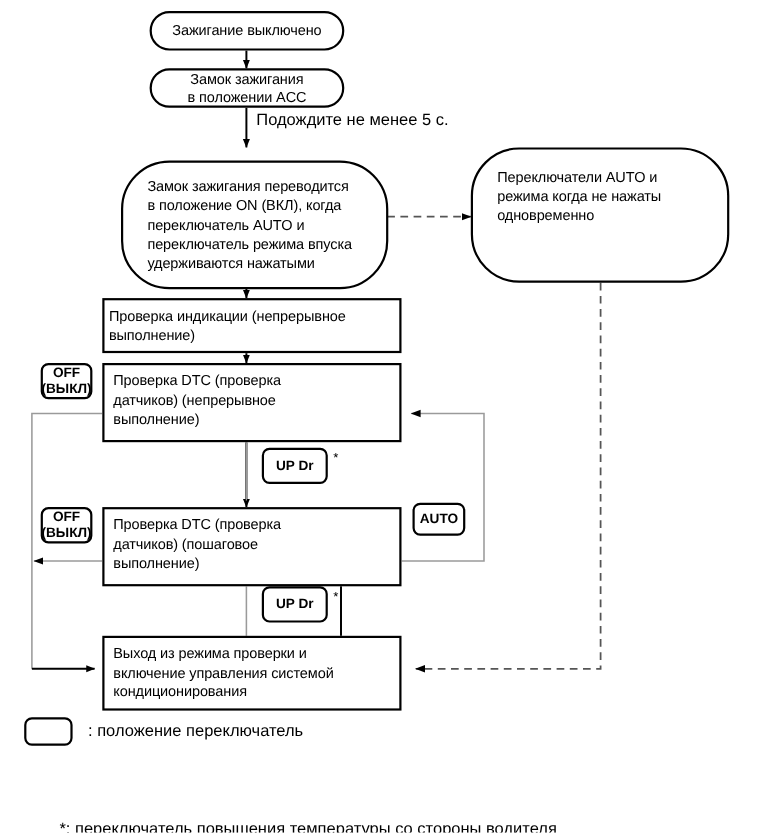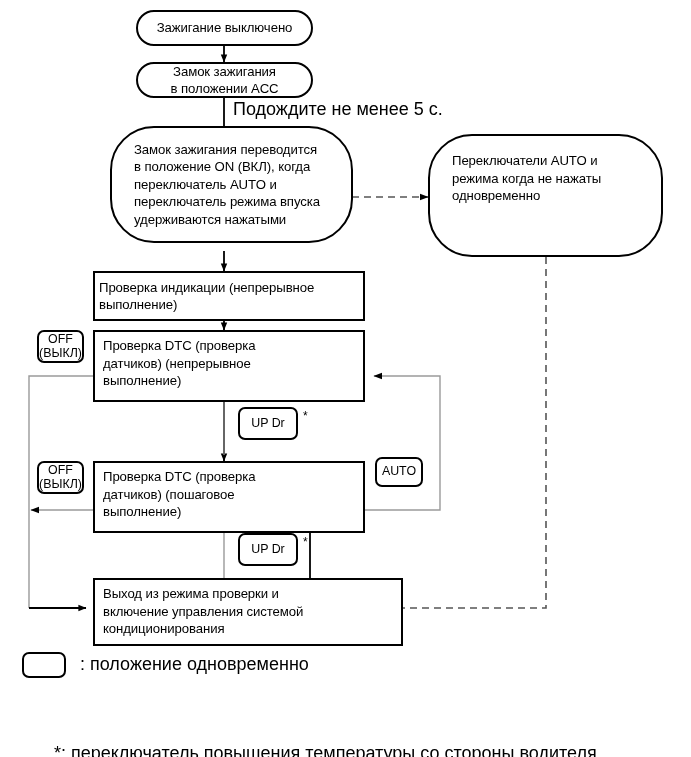--- a/index.html
+++ b/index.html
@@ -50,29 +50,30 @@
   .tag {
     position: absolute;
     box-sizing: border-box;
     background: #ffffff;
     border: 2px solid #000000;
     border-radius: 7px;
     display: flex;
     align-items: center;
     justify-content: center;
     text-align: center;
+    font-weight: bold;
   }
   .tag-text {
     font-size: 12.4px;
     line-height: 13.6px;
     white-space: pre-line;
   }
   .plain-label {
     position: absolute;
-    font-size: 18px;
+    font-size: 15px;
     line-height: 17px;
     white-space: pre;
   }
   .aster {
     position: absolute;
     font-size: 12px;
     line-height: 12px;
   }
   .legend-swatch {
     position: absolute;
@@ -132,21 +133,21 @@
     <div class="node-text">Замок зажигания
 в положении ACC</div>
   </div>
 
   <div class="node pill center-text" style="left:136px; top:10px; width:177px; height:36px;">
     <div class="node-text">Зажигание выключено</div>
   </div>
 
   <div class="plain-label" style="left:233px; top:101px;">Подождите не менее 5 с.</div>
 
-  <div class="node rounded left-text" style="left:110px; top:126px; width:243px; height:117px; border-radius:44px; padding:16px 22px;">
+  <div class="node rounded left-text" style="left:110px; top:146px; width:243px; height:117px; border-radius:44px; padding:16px 22px;">
     <div class="node-text">Замок зажигания переводится
 в положение ON (ВКЛ), когда
 переключатель AUTO и
 переключатель режима впуска
 удерживаются нажатыми</div>
   </div>
 
   <div class="node rounded left-text top-align" style="left:428px; top:134px; width:235px; height:123px; border-radius:44px; padding:16px 22px 0 22px;">
     <div class="node-text">Переключатели AUTO и
 режима когда не нажаты
@@ -163,21 +164,21 @@
 датчиков) (непрерывное
 выполнение)</div>
   </div>
 
   <div class="node rect left-text top-align" style="left:93px; top:461px; width:272px; height:72px; padding:5px 8px 0 8px;">
     <div class="node-text">Проверка DTC (проверка
 датчиков) (пошаговое
 выполнение)</div>
   </div>
 
-  <div class="node rect left-text top-align" style="left:93px; top:578px; width:310px; height:68px; padding:5px 8px 0 8px;">
+  <div class="node rect left-text top-align" style="left:93px; top:578px; width:272px; height:68px; padding:5px 8px 0 8px;">
     <div class="node-text">Выход из режима проверки и
 включение управления системой
 кондиционирования</div>
   </div>
 
   <div class="tag" style="left:37px; top:330px; width:47px; height:33px;">
     <div class="tag-text">OFF
 (ВЫКЛ)</div>
   </div>
 
@@ -194,17 +195,17 @@
   <div class="tag" style="left:238px; top:533px; width:60px; height:33px;">
     <div class="tag-text">UP Dr</div>
   </div>
   <div class="aster" style="left:303px; top:536px;">*</div>
 
   <div class="tag" style="left:375px; top:457px; width:48px; height:30px;">
     <div class="tag-text">AUTO</div>
   </div>
 
   <div class="legend-swatch" style="left:22px; top:652px; width:44px; height:26px;"></div>
-  <div class="plain-label" style="left:80px; top:656px;">: положение одновременно</div>
+  <div class="plain-label" style="left:80px; top:656px;">: положение переключатель</div>
 
   <div class="plain-label" style="left:54px; top:708px;margin-top:37px;">*: переключатель повышения температуры со стороны водителя</div>
 
 </div>
 
 </body></html>

